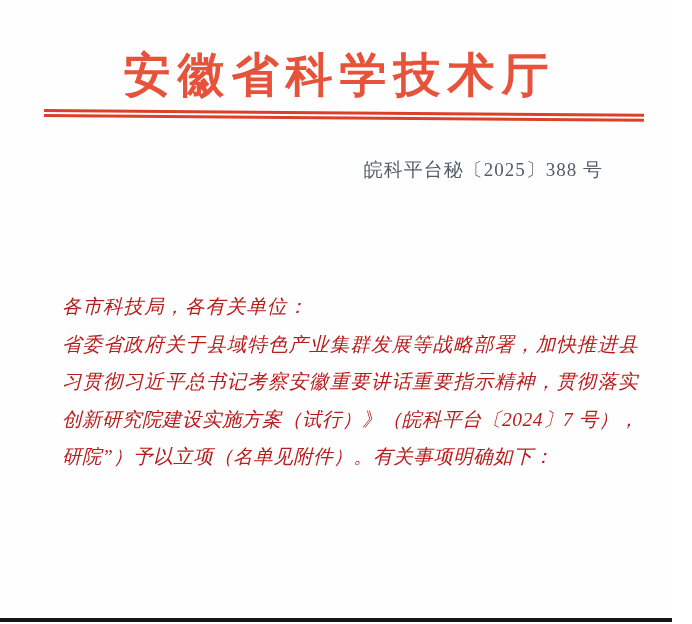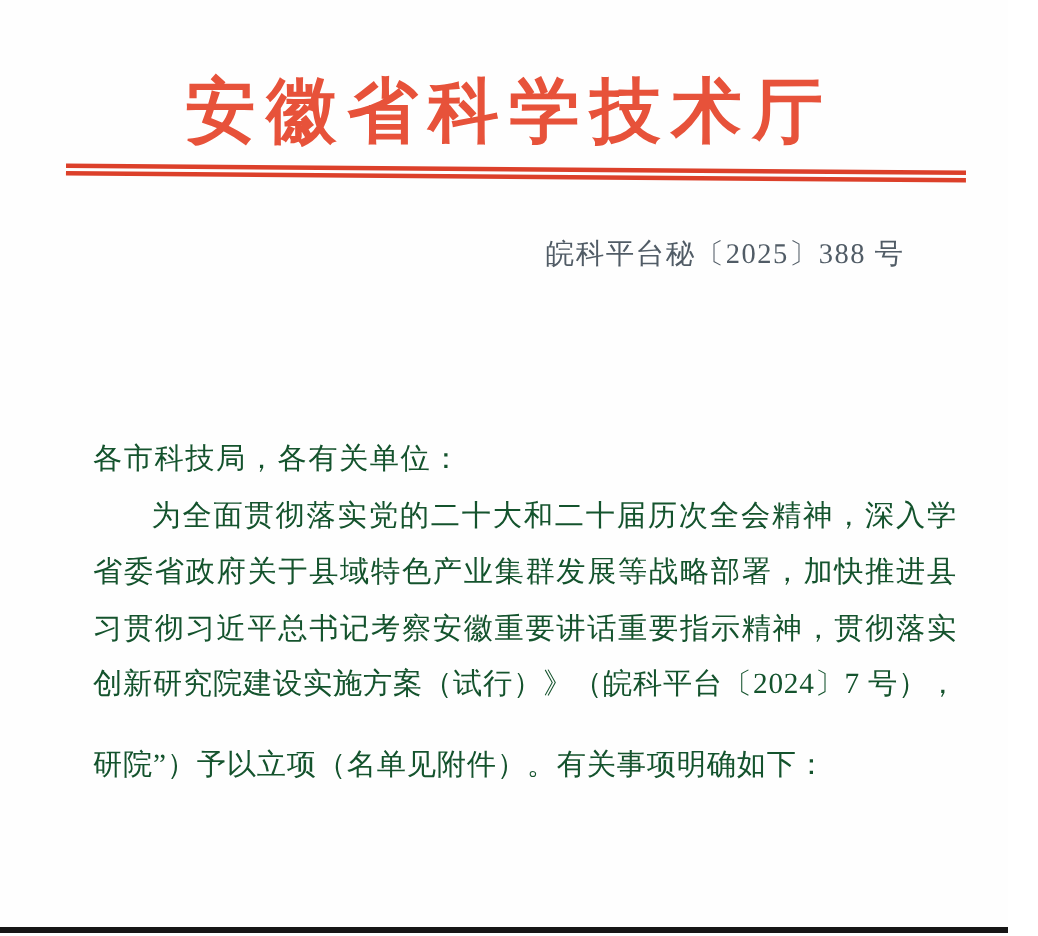--- a/index.html
+++ b/index.html
@@ -67,35 +67,35 @@
     letter-spacing: 0.5px;
     white-space: nowrap;
   }
   .body-text {
     position: absolute;
     top: 288px;
     left: 62px;
     width: 576px;
     font-size: 19.5px;
     line-height: 37.5px;
-    color: #14532d;
+    color: #b91c1c;
     letter-spacing: 0.5px;
+    font-style: italic;
   }
   .body-line {
     white-space: nowrap;
     text-align: justify;
     text-align-last: justify;
   }
   .body-line.indent-first {
     text-indent: 39px;
   }
   .body-line.no-justify {
     text-align: left;
     text-align-last: left;
-    margin-top: 16px;
   }
   .salutation {
     white-space: nowrap;
     text-align: left;
     letter-spacing: 1px;
   }
   .crop-edge {
     position: absolute;
     left: 0;
     right: 0;
@@ -111,21 +111,20 @@
 
   <div class="agency-header">安徽省科学技术厅</div>
 
   <div class="red-divider"></div>
 
   <div class="doc-number">皖科平台秘〔2025〕388 号</div>
 
 
   <div class="body-text">
     <div class="salutation">各市科技局，各有关单位：</div>
-    <div class="body-line indent-first">为全面贯彻落实党的二十大和二十届历次全会精神，深入学</div>
     <div class="body-line">省委省政府关于县域特色产业集群发展等战略部署，加快推进县</div>
     <div class="body-line">习贯彻习近平总书记考察安徽重要讲话重要指示精神，贯彻落实</div>
     <div class="body-line">创新研究院建设实施方案（试行）》（皖科平台〔2024〕7 号），</div>
     <div class="body-line no-justify">研院”）予以立项（名单见附件）。有关事项明确如下：</div>
   </div>
 
   <div class="crop-edge"></div>
 
 </div>
 

